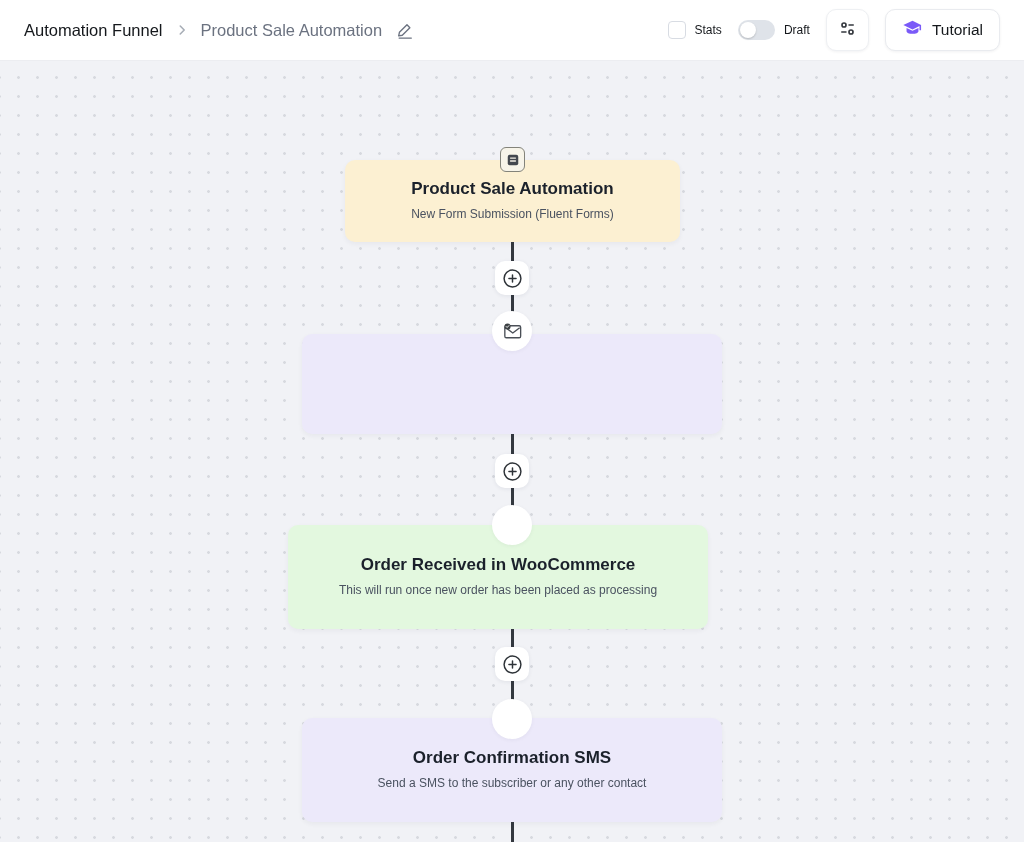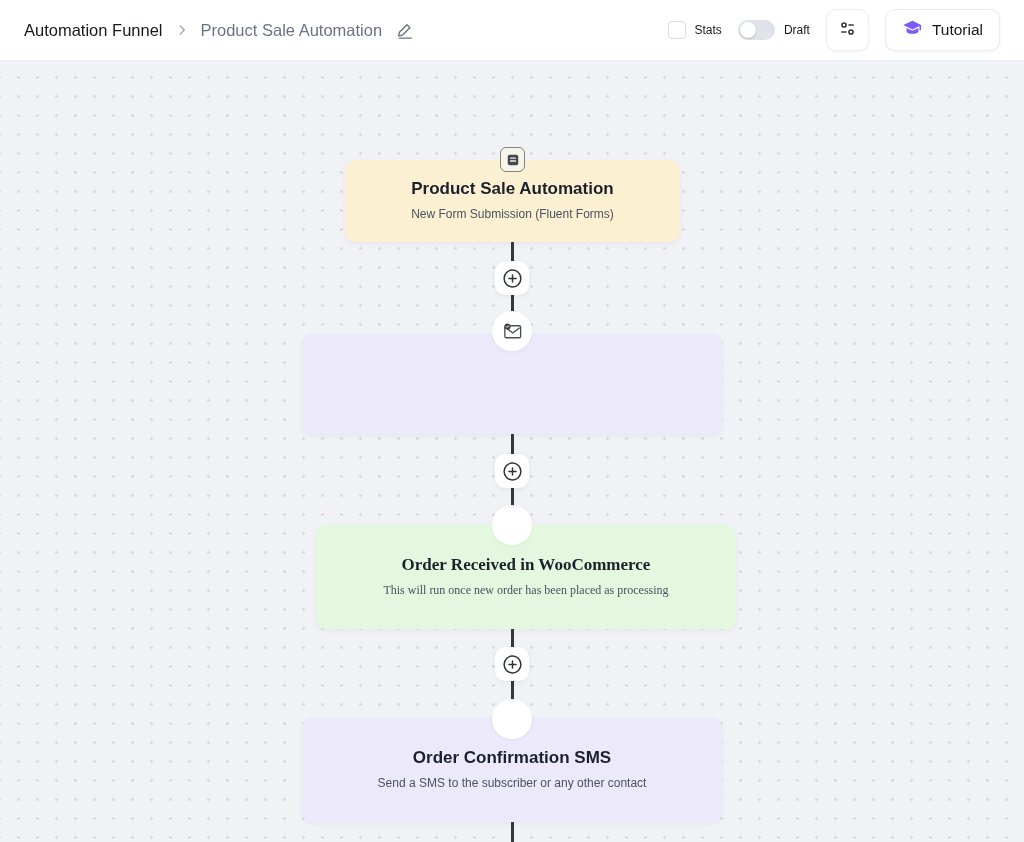--- a/index.html
+++ b/index.html
@@ -63,21 +63,21 @@
   }
   .node {
     position: absolute; border-radius: 10px; z-index: 3; cursor: pointer;
     display: flex; flex-direction: column; align-items: center; justify-content: center;
     text-align: center; box-shadow: 0 2px 5px rgba(30,35,60,0.05);
   }
   .node-title { font-size: 17px; font-weight: 700; color: #1b212b; margin-bottom: 7px; }
   .node-sub { font-size: 12px; color: #4a5260; line-height: 1.42; }
   .node-1 { left: 345px; top: 99px;  width: 335px; height: 82px;  background: #fcf0d2; }
   .node-2 { left: 302px; top: 273px; width: 420px; height: 100px; background: #ece9fa; }
-  .node-3 { left: 316px; top: 464px; width: 420px; height: 104px; background: #e3f8df; font-family: Liberation Serif, serif; }
+  .node-3 { left: 288px; top: 464px; width: 420px; height: 104px; background: #e3f8df; }
   .node-4 { left: 302px; top: 657px; width: 420px; height: 104px; background: #ece9fa; }
   .node-2 .node-sub { max-width: 320px; }
   .node-3 .node-sub { max-width: 398px; }
   .node-4 .node-sub { max-width: 345px; }
 
   .form-badge {
     position: absolute; left: 500px; top: 86px; width: 25px; height: 25px;
     background: #f7f4e9; border: 1.6px solid #83837a; border-radius: 6px;
     display: flex; align-items: center; justify-content: center; z-index: 4;
   }

